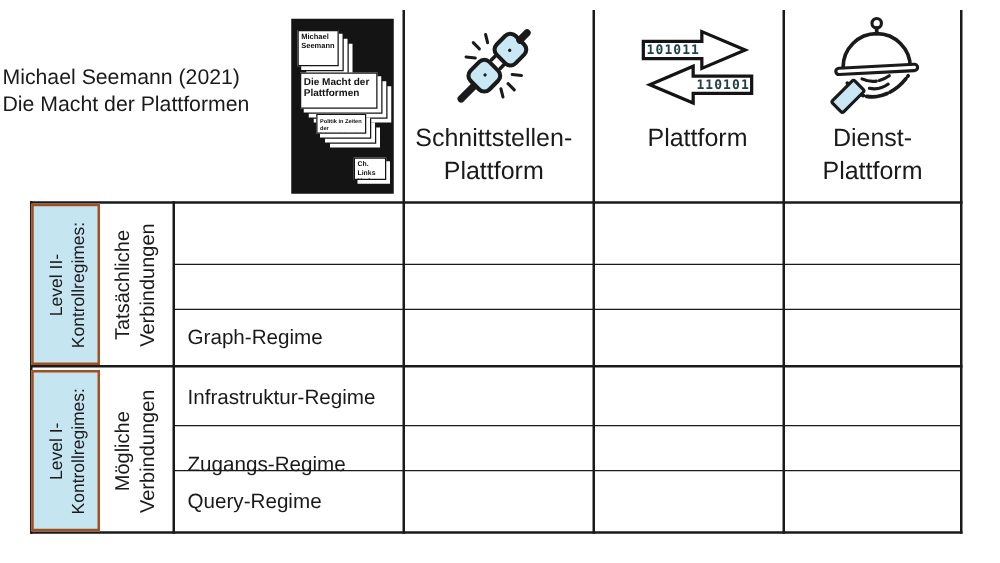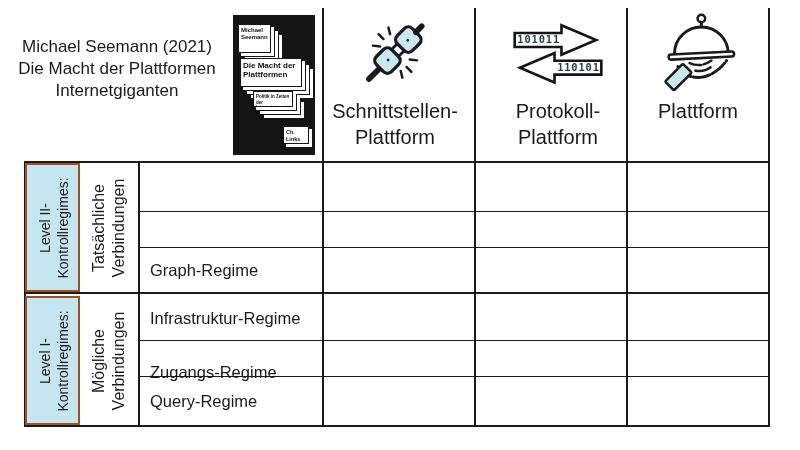--- a/index.html
+++ b/index.html
@@ -6,21 +6,21 @@
   .canvas {
     position:relative; width:800px; height:450px; background:#ffffff;
     font-family:"Liberation Sans", sans-serif; color:#1a1a1a; overflow:hidden;
   }
   .vline, .hline { position:absolute; background:#1a1a1a; }
   .vline { width:2px; }
   .hline { height:2px; }
   .hline.thin { height:1px; }
 
   
-  .citation { position:absolute; left:2px; top:36px; width:230px; text-align:center;
+  .citation { position:absolute; left:2px; top:51px; width:230px; 
               font-size:17px; line-height:22px; }
 
   
   .cover { position:absolute; left:233px; top:15px; width:82px; height:140px; background:#141414; }
   .card  { position:absolute; background:#fff; border:1px solid #141414; color:#111;
            font-weight:bold; overflow:hidden; box-sizing:border-box; }
   .stack3 { box-shadow: 3px 3px 0 0 #fff, 4px 4px 0 0 #141414,
                         7px 7px 0 0 #fff, 8px 8px 0 0 #141414,
                         11px 11px 0 0 #fff, 12px 12px 0 0 #141414; }
   .stack1 { box-shadow: 3px 3px 0 0 #fff, 4px 4px 0 0 #141414; }
@@ -55,21 +55,20 @@
   svg text { font-family:"DejaVu Sans Mono", monospace; font-weight:bold; fill:#20404a; }
 </style>
 </head>
 <body>
 
 <div class="canvas">
 
   <div class="citation">
     <div>Michael Seemann (2021)</div>
     <div>Die Macht der Plattformen</div>
-    <div>Internetgiganten</div>
   </div>
 
   <div class="cover">
     <div class="card card-author stack3">Michael Seemann</div>
     <div class="card card-title stack3">Die Macht der Plattformen</div>
     <div class="card card-subtitle stack3">Politik in Zeiten der Internetgiganten</div>
     <div class="card card-publisher stack1">Ch. Links Verlag</div>
   </div>
 
   <div class="vline" style="left:322px;top:8px;height:419px"></div>
@@ -119,21 +118,20 @@
   <div class="header-cell" style="left:476px;width:164px">
     <div class="header-icon">
       <svg width="104" height="70" viewBox="0 0 120 80">
         <polygon points="10,17 64,17 64,8 104,25 64,42 64,33 10,33" fill="#ffffff" stroke="#141414" stroke-width="3" stroke-linejoin="miter"></polygon>
         <text x="13" y="29" font-size="12" letter-spacing="1">101011</text>
         <polygon points="110,49 56,49 56,40 16,57 56,74 56,65 110,65" fill="#ffffff" stroke="#141414" stroke-width="3" stroke-linejoin="miter"></polygon>
         <text x="59" y="61" font-size="12" letter-spacing="1">110101</text>
       </svg>
     </div>
     <div class="header-label">
-      <div>Protokoll-</div>
       <div>Plattform</div>
     </div>
   </div>
 
   <div class="header-cell" style="left:628px;width:140px">
     <div class="header-icon">
       <svg width="88" height="84" viewBox="0 0 100 100">
         <g stroke="#1a1a1a" fill="none" stroke-linecap="round">
           <circle cx="54" cy="9" r="4.5" fill="#fff" stroke-width="3"></circle>
           <line x1="54" y1="13.5" x2="54" y2="19" stroke-width="3.5"></line>
@@ -142,20 +140,21 @@
           <path d="M 40 62 Q 53 68 66 59" stroke-width="3" stroke-dasharray="14 3"></path>
           <path d="M 26 66 C 31 75, 41 80, 53 79 C 67 77, 77 69, 84 59" stroke-width="3.5" stroke-dasharray="20 3"></path>
           <path d="M 47 71 Q 57 73 65 67" stroke-width="3"></path>
           <g transform="rotate(-45 27 79)">
             <rect x="12" y="71" width="30" height="15" rx="2" fill="#c9e8f4" stroke-width="3"></rect>
           </g>
         </g>
       </svg>
     </div>
     <div class="header-label">
+      <div>Dienst-</div>
       <div>Plattform</div>
     </div>
   </div>
 
   <div class="side-cell side-blue" style="left:25px;top:163px;width:55px;height:129px">
     <div class="vwrap v-level" style="width:125px;height:51px">
       <div>Level II-</div>
       <div>Kontrollregimes:</div>
     </div>
   </div>

